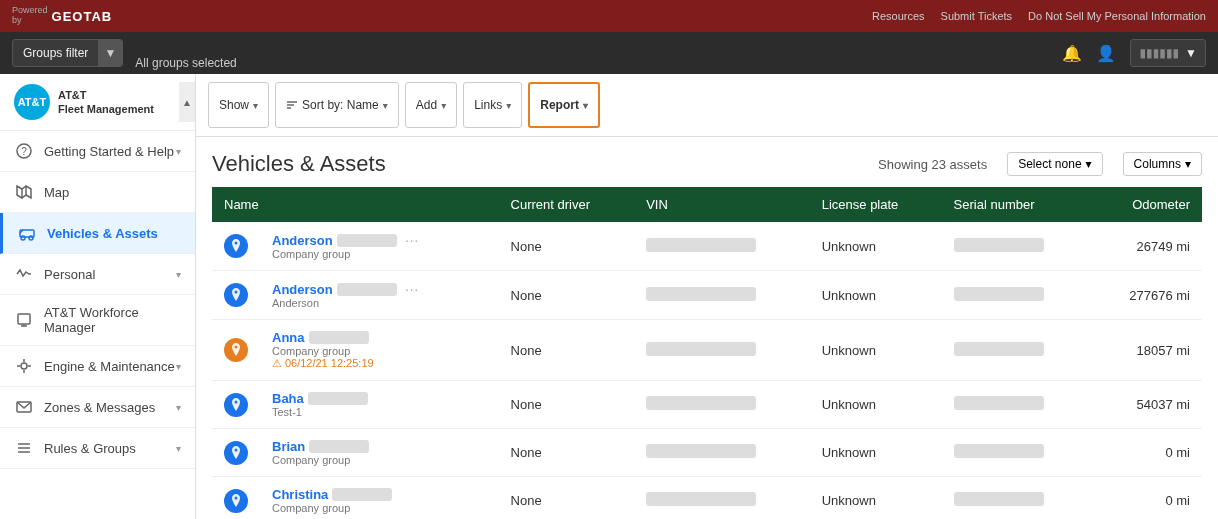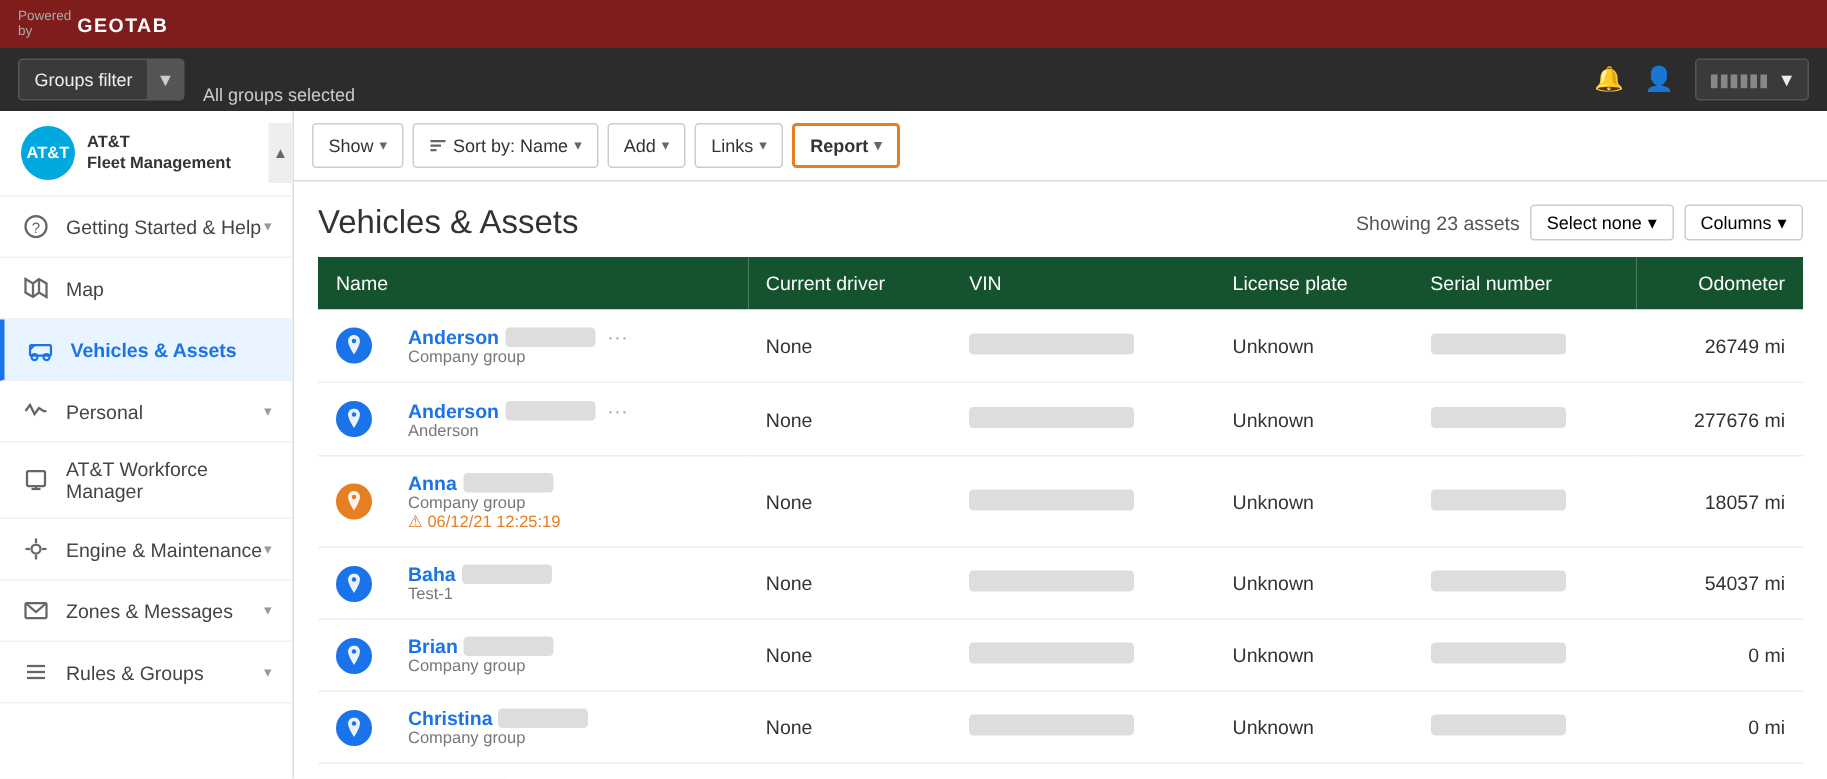--- a/index.html
+++ b/index.html
@@ -158,21 +158,21 @@
       background: transparent;
       width: 160px;
     }
     .toolbar-btn {
       display: flex;
       align-items: center;
       gap: 4px;
       border: 1px solid #ccc;
       border-radius: 3px;
       padding: 4px 10px;
-      height: 30px;
+      height: 46px;
       font-size: 12px;
       color: #333;
       background: #fff;
       cursor: pointer;
     }
     .toolbar-btn.report-btn {
       border: 2px solid #e67e22;
       color: #333;
       font-weight: bold;
     }
@@ -184,21 +184,21 @@
       overflow-y: auto;
       padding: 0 16px 16px 16px;
     }
     .page-header {
       display: flex;
       align-items: center;
       justify-content: space-between;
       padding: 14px 0 10px 0;
     }
     .page-title { font-size: 22px; font-weight: normal; color: #333; }
-    .page-header-right { display: flex; align-items: center; gap: 7px; font-size: 13px; color: #555; }
+    .page-header-right { display: flex; align-items: center; gap: 20px; font-size: 13px; color: #555; }
     .select-none-btn, .columns-btn {
       border: 1px solid #ccc;
       border-radius: 3px;
       padding: 4px 10px;
       font-size: 12px;
       background: #fff;
       cursor: pointer;
       display: flex;
       align-items: center;
       gap: 4px;
@@ -259,20 +259,25 @@
   </style>
 </head>
 <body>
 
 <div class="top-bar">
   <div class="top-bar-left">
     <div class="geotab-logo">
       <span style="font-size:9px; color:#aaa; line-height:1.1;">Powered<br>by</span>
       <strong>GEOTAB</strong>
     </div>
+  </div>
+  <div class="top-bar-right">
+    <span>Resources</span>
+    <span>Submit Tickets</span>
+    <span>Do Not Sell My Personal Information</span>
   </div>
 </div>
 
 <div class="second-bar">
   <div class="groups-filter">
     <span>Groups filter</span>
     <div class="dropdown-arrow">▼</div>
   </div>
   <span class="all-groups-text">All groups selected</span>
   <div class="second-bar-right">

